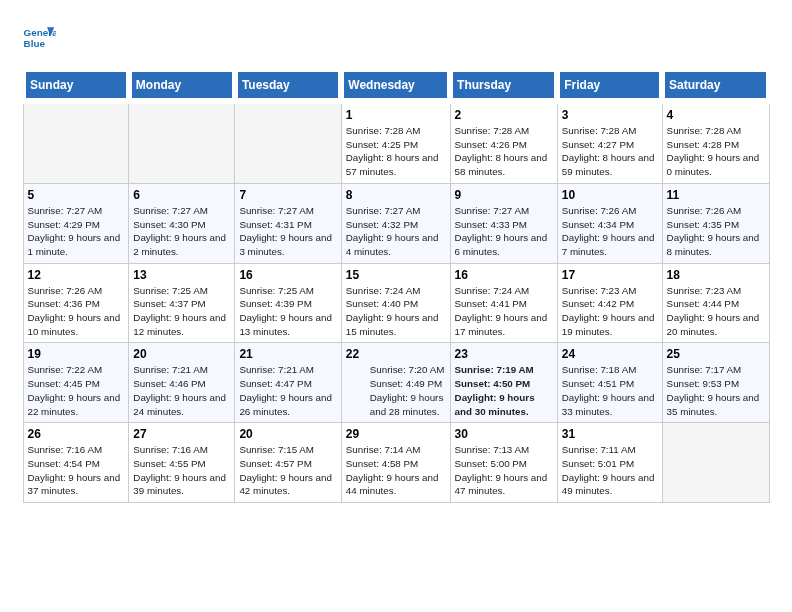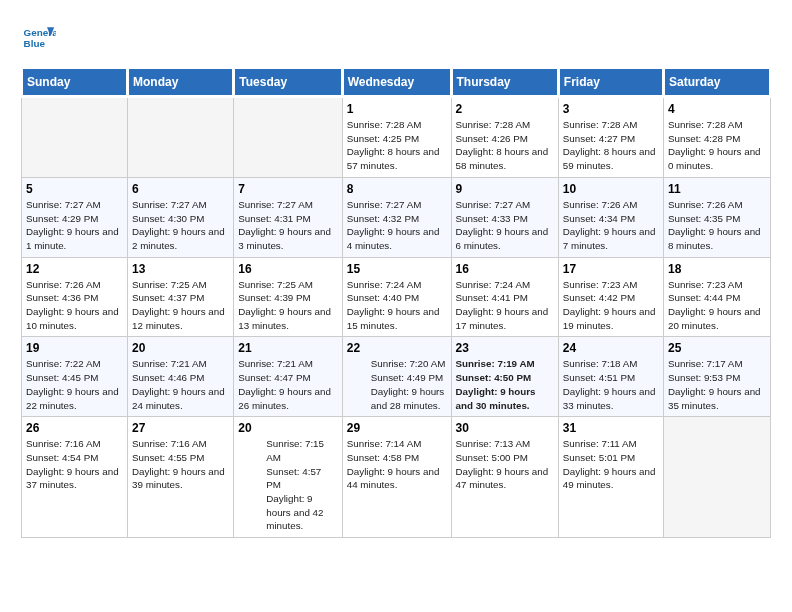--- a/index.html
+++ b/index.html
@@ -35,21 +35,21 @@
     }
     thead tr {
       background-color: #2a6ebb;
       color: #fff;
     }
     thead th {
       padding: 6px 4px;
       text-align: left;
       font-size: 12px;
       font-weight: bold;
-      border: 3px solid #ffffff;
+      border: 6px solid #ffffff;
     }
     tbody td {
       border: 1px solid #ccc;
       vertical-align: top;
       padding: 4px 4px;
       min-height: 80px;
       width: 113px;
       background: #fff;
     }
     tbody td.empty { background: #f9f9f9; }
@@ -271,21 +271,21 @@
 Daylight: 9 hours and 37 minutes.</div>
         </td>
         <td>
           <div class="day-num">27</div>
           <div class="day-info" style="white-space: pre-line;">Sunrise: 7:16 AM
 Sunset: 4:55 PM
 Daylight: 9 hours and 39 minutes.</div>
         </td>
         <td>
           <div class="day-num">20</div>
-          <div class="day-info" style="white-space: pre-line; margin-left: 28px;">Sunrise: 7:15 AM
+          <div class="day-info" style="white-space: pre-line;">Sunrise: 7:15 AM
 Sunset: 4:57 PM
 Daylight: 9 hours and 42 minutes.</div>
         </td>
         <td>
           <div class="day-num">29</div>
           <div class="day-info" style="white-space: pre-line;">Sunrise: 7:14 AM
 Sunset: 4:58 PM
 Daylight: 9 hours and 44 minutes.</div>
         </td>
         <td>

